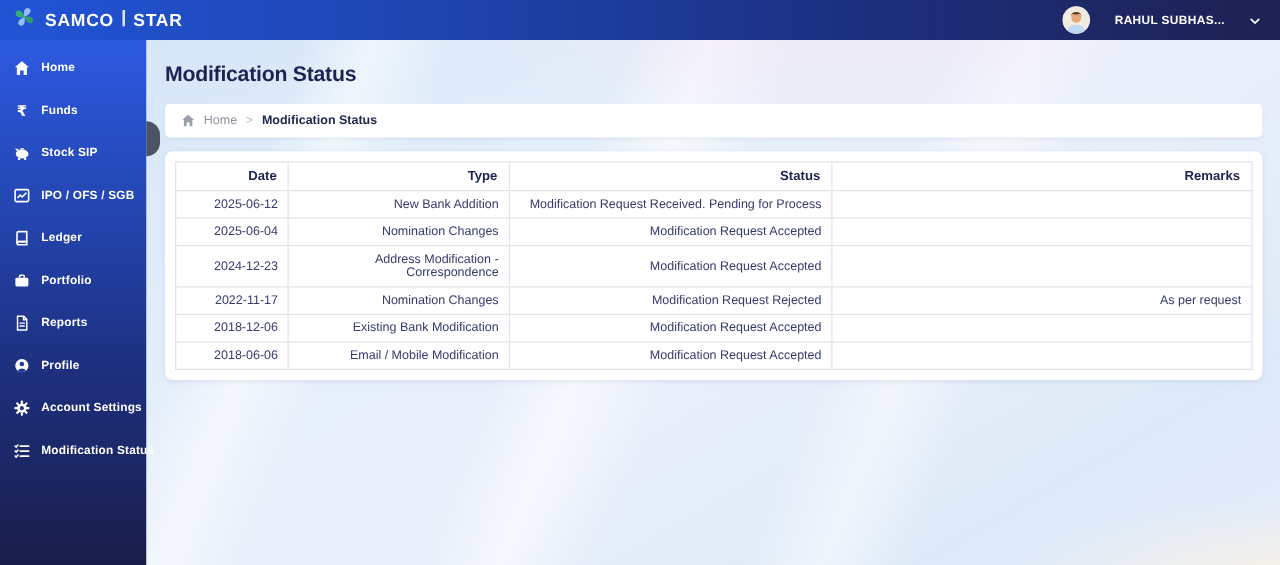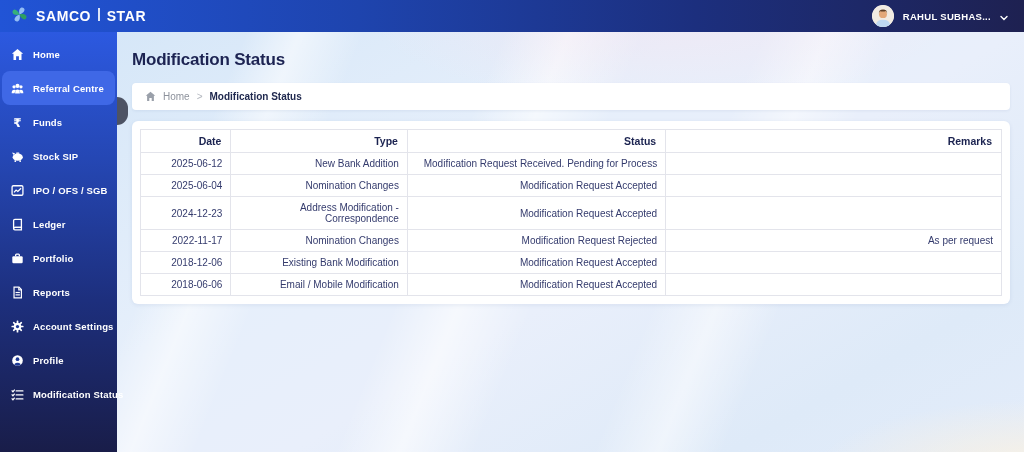--- a/index.html
+++ b/index.html
@@ -11,21 +11,21 @@
   .topbar {
     position:absolute; top:0; left:0; right:0; height:32px;
     display:flex; align-items:center; justify-content:space-between;
     padding:0 16px 0 10px;
     background:linear-gradient(90deg,#2154d6 0%,#1e44ae 35%,#1c2f7e 68%,#1e2151 100%);
     z-index:5;
   }
   .brand { display:flex; align-items:center; gap:7px; cursor:pointer; }
   .brand-text { display:flex; align-items:flex-start; gap:7px; color:#fff; font-weight:700; font-size:14px; letter-spacing:.6px; }
   .brand-sep { width:1.5px; height:13px; background:rgba(255,255,255,.85); display:inline-block; }
-  .user-menu { display:flex; align-items:center; gap:9px; cursor:pointer; }
+  .user-menu { display:flex; align-items:center; gap:20px; cursor:pointer; }
   .avatar { width:22px; height:22px; border-radius:50%; overflow:hidden; display:block; background:#f1ebe2; }
   .user-name { color:#fff; font-size:9.5px; font-weight:700; letter-spacing:.3px; }
 
   
   .sidebar {
     position:absolute; top:32px; left:0; bottom:0; width:117px;
     background:linear-gradient(180deg,#2c59e0 0%,#2547b4 30%,#1d2f7d 64%,#191d49 100%);
     padding-top:5px; z-index:4;
   }
   .nav-item { height:34px; display:flex; align-items:center; gap:9px; padding:0 11px; cursor:pointer; }
@@ -116,33 +116,20 @@
 
     <div class="nav-item">
       <span class="nav-icon">
         <svg viewBox="0 0 12 12">
             <path d="M6 .9 L11.2 5.3 H9.7 V11 H7.3 V7.7 H4.7 V11 H2.3 V5.3 H.8 Z" fill="#fff"></path>
           </svg>
       </span>
       <span class="nav-label">Home</span>
     </div>
 
-    <div class="nav-item active">
-      <span class="nav-icon">
-        <svg viewBox="0 0 12 12" fill="#fff">
-          <circle cx="2.8" cy="4.4" r="1.5"></circle>
-            <circle cx="9.2" cy="4.4" r="1.5"></circle>
-            <circle cx="6" cy="3.6" r="1.9"></circle>
-          <path d="M.6 10.4 Q.6 7.2 3 7.2 Q4 7.2 4.6 7.8 Q3.4 8.8 3.3 10.4 Z"></path>
-          <path d="M11.4 10.4 Q11.4 7.2 9 7.2 Q8 7.2 7.4 7.8 Q8.6 8.8 8.7 10.4 Z"></path>
-          <path d="M3.8 10.6 Q3.8 6.9 6 6.9 Q8.2 6.9 8.2 10.6 Z"></path>
-        </svg>
-      </span>
-      <span class="nav-label">Referral Centre</span>
-    </div>
 
 
     <div class="nav-item">
       <span class="nav-icon">
         <svg viewBox="0 0 12 12">
             <text x="6" y="10" text-anchor="middle" font-size="11" font-weight="bold" fill="#fff" font-family="DejaVu Sans, sans-serif">₹</text>
           </svg>
       </span>
       <span class="nav-label">Funds</span>
     </div>
@@ -193,20 +180,31 @@
     <div class="nav-item">
       <span class="nav-icon">
         <svg viewBox="0 0 12 12" fill="none" stroke="#fff" stroke-width="1.1">
           <path d="M2.8 1 H7.4 L9.6 3.2 V11 H2.8 Z"></path>
           <polyline points="7.2,1.2 7.2,3.5 9.5,3.5"></polyline>
           <line x1="4.2" y1="6" x2="8.2" y2="6"></line>
           <line x1="4.2" y1="8.2" x2="8.2" y2="8.2"></line>
         </svg>
       </span>
       <span class="nav-label">Reports</span>
+    </div>
+
+    <div class="nav-item">
+      <span class="nav-icon">
+        <svg viewBox="0 0 12 12">
+          <circle cx="6" cy="6" r="4.9" fill="#fff"></circle>
+          <circle cx="6" cy="4.8" r="1.7" fill="#1e3a96"></circle>
+          <path d="M2.9 9.5 Q6 6.8 9.1 9.5 Q7.8 10.9 6 10.9 Q4.2 10.9 2.9 9.5 Z" fill="#1e3a96"></path>
+        </svg>
+      </span>
+      <span class="nav-label">Profile</span>
     </div>
 
     <div class="nav-item">
       <span class="nav-icon">
         <svg viewBox="0 0 12 12" fill="#fff">
           <g>
             <rect x="5.2" y="0.4" width="1.6" height="2.6" rx=".6"></rect>
             <rect x="5.2" y="0.4" width="1.6" height="2.6" rx=".6" transform="rotate(45 6 6)"></rect>
             <rect x="5.2" y="0.4" width="1.6" height="2.6" rx=".6" transform="rotate(90 6 6)"></rect>
             <rect x="5.2" y="0.4" width="1.6" height="2.6" rx=".6" transform="rotate(135 6 6)"></rect>
@@ -217,31 +215,20 @@
           </g>
           <circle cx="6" cy="6" r="3.5"></circle>
           <circle cx="6" cy="6" r="1.5" fill="#1e3a96"></circle>
         </svg>
       </span>
       <span class="nav-label">Account Settings</span>
     </div>
 
     <div class="nav-item">
       <span class="nav-icon">
-        <svg viewBox="0 0 12 12">
-          <circle cx="6" cy="6" r="4.9" fill="#fff"></circle>
-          <circle cx="6" cy="4.8" r="1.7" fill="#1e3a96"></circle>
-          <path d="M2.9 9.5 Q6 6.8 9.1 9.5 Q7.8 10.9 6 10.9 Q4.2 10.9 2.9 9.5 Z" fill="#1e3a96"></path>
-        </svg>
-      </span>
-      <span class="nav-label">Profile</span>
-    </div>
-
-    <div class="nav-item">
-      <span class="nav-icon">
         <svg viewBox="0 0 12 12" stroke="#fff" stroke-width="1.2" fill="none" stroke-linecap="round">
           <polyline points="1,2.6 1.8,3.4 3.1,1.9"></polyline>
             <line x1="4.8" y1="2.7" x2="11" y2="2.7"></line>
           <polyline points="1,6.3 1.8,7.1 3.1,5.6"></polyline>
             <line x1="4.8" y1="6.4" x2="11" y2="6.4"></line>
           <polyline points="1,10 1.8,10.8 3.1,9.3"></polyline>
             <line x1="4.8" y1="10.1" x2="11" y2="10.1"></line>
         </svg>
       </span>
       <span class="nav-label">Modification Status</span>

